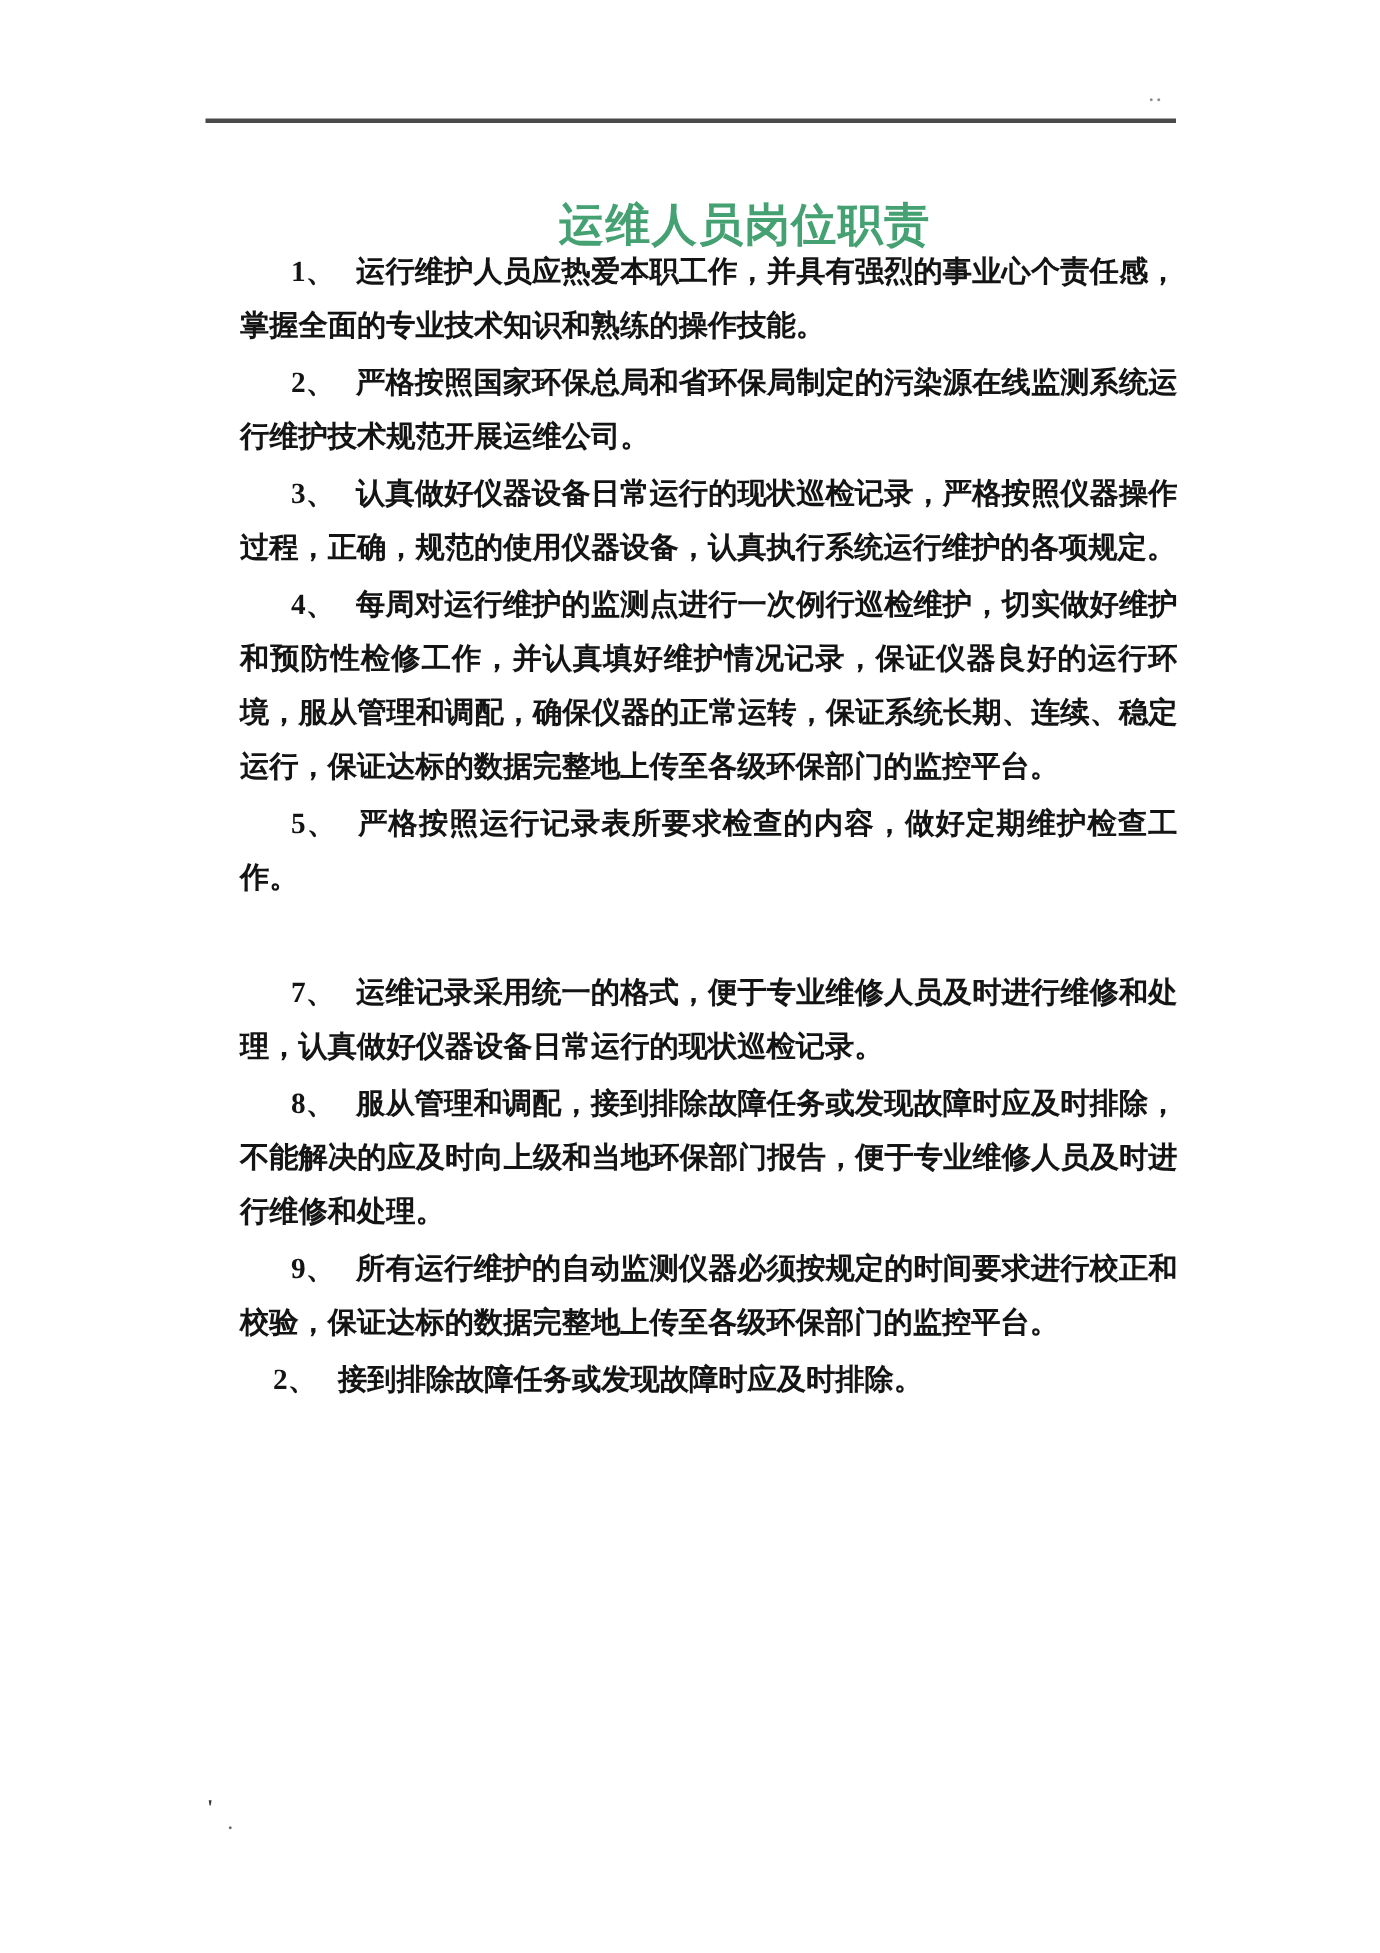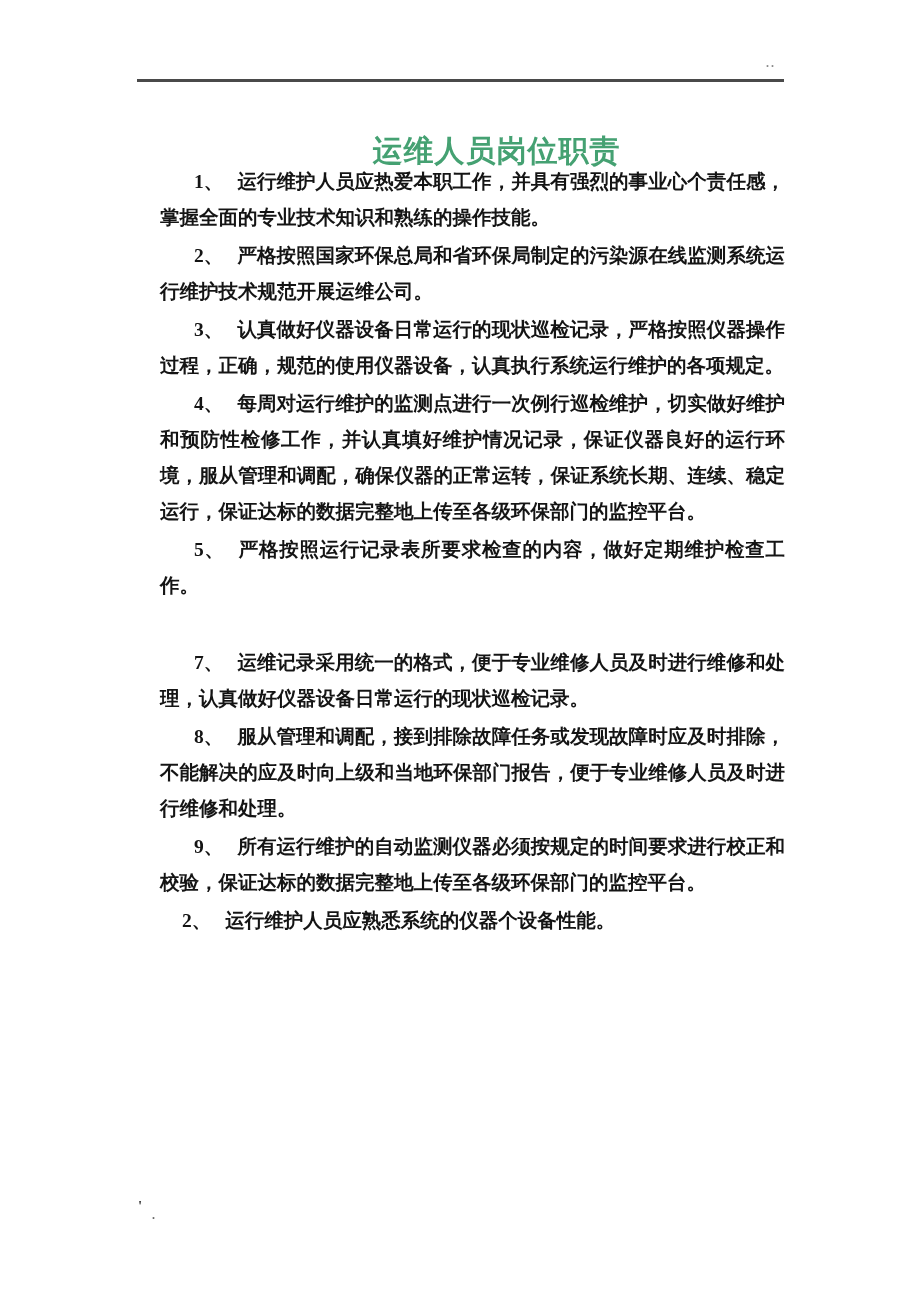--- a/index.html
+++ b/index.html
@@ -106,20 +106,20 @@
 
   <p class="item gap-after"><span class="num">5、</span><span class="txt">严格按照运行记录表所要求检查的内容，做好定期维护检查工作。</span></p>
 
 
   <p class="item"><span class="num">7、</span><span class="txt">运维记录采用统一的格式，便于专业维修人员及时进行维修和处理，认真做好仪器设备日常运行的现状巡检记录。</span></p>
 
   <p class="item"><span class="num">8、</span><span class="txt">服从管理和调配，接到排除故障任务或发现故障时应及时排除，不能解决的应及时向上级和当地环保部门报告，便于专业维修人员及时进行维修和处理。</span></p>
 
   <p class="item"><span class="num">9、</span><span class="txt">所有运行维护的自动监测仪器必须按规定的时间要求进行校正和校验，保证达标的数据完整地上传至各级环保部门的监控平台。</span></p>
 
-  <p class="item wide-num"><span class="num">2、</span><span class="txt">运行维护人员应熟悉系统的仪器个设备性能。</span></p>
+  <p class="item wide-num"><span class="num">2、</span><span class="txt">接到排除故障任务或发现故障时应及时排除。</span></p>
 </div>
 
   <span class="footer-mark-a">'</span>
 
   <span class="footer-mark-b">.</span>
 
 </div>
 
 </body></html>

